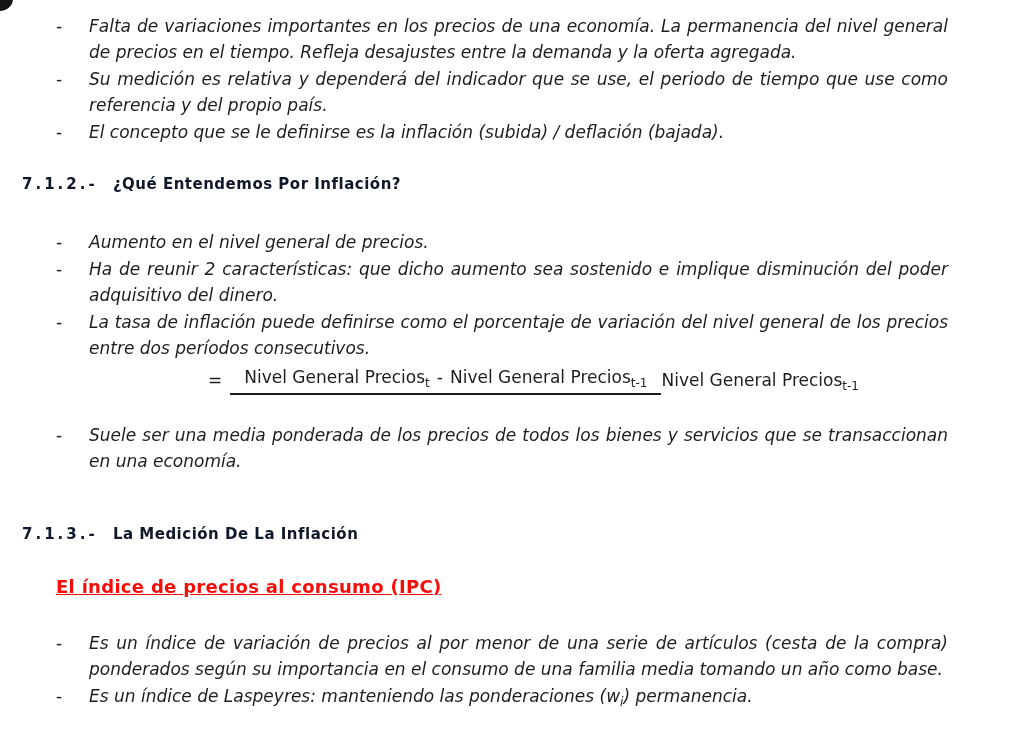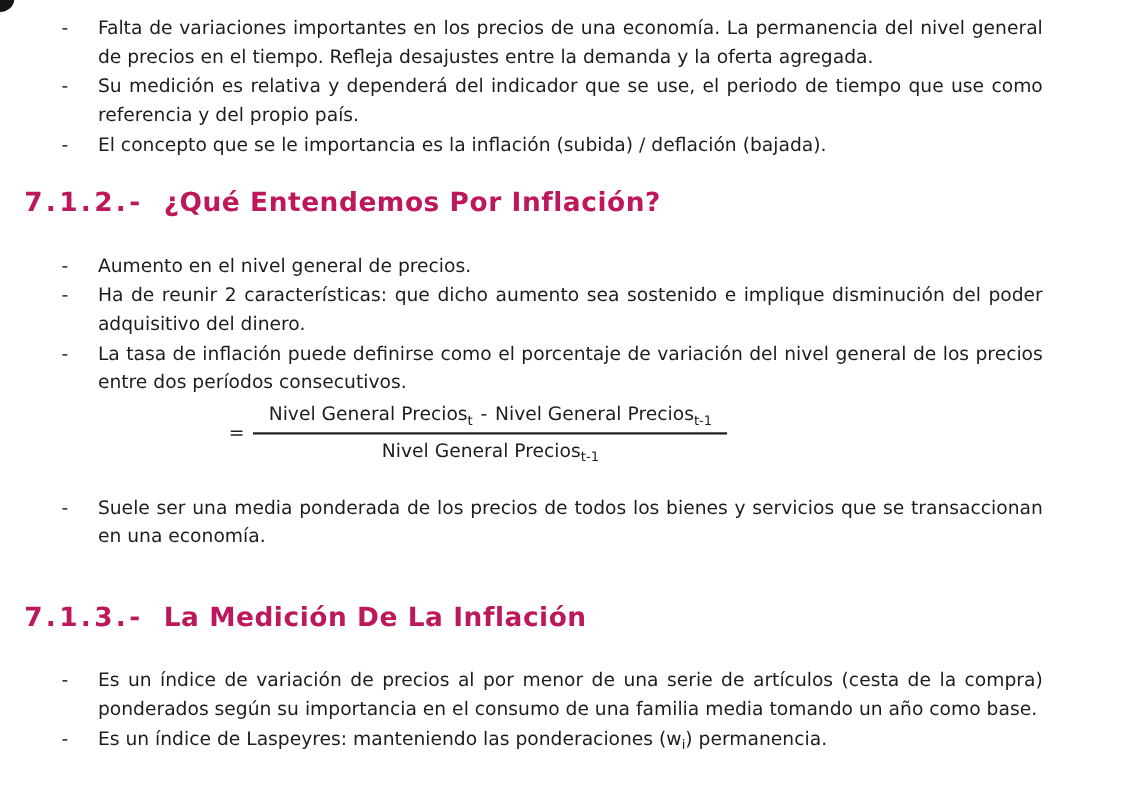--- a/index.html
+++ b/index.html
@@ -40,24 +40,25 @@
     margin-bottom: 1px;
   }
   ul.bullets li .marker {
     position: absolute;
     left: 0;
     top: 0;
   }
   ul.bullets li .txt {
     display: block;
     text-align: justify;
+    font-style: italic;
   }
   h2.section-heading {
-    color: #be185d;
-    font-size: 24px;
+    color: #0f172a;
+    font-size: 15px;
     font-weight: bold;
     line-height: 24px;
   }
   h2.heading-712 { margin: 27px 0 33px 22px; }
   h2.heading-713 { margin: 48px 0 13px 22px; }
   .heading-number { letter-spacing: 3px; margin-right: 10px; }
   .heading-title { letter-spacing: 0.5px; }
   .red-subheading {
     color: #f60d08;
     font-size: 18px;
@@ -74,21 +75,21 @@
     line-height: 24px;
   }
   .formula sub, ul.bullets sub {
     font-size: 12px;
     line-height: 0;
     position: relative;
     vertical-align: baseline;
     bottom: -4px;
   }
   .formula .f-eq { margin: 0 8px 0 10px; }
-  .frac { display: inline-flex; flex-direction: column; text-align: center; }
+  .frac { display: inline-flex; flex-direction: row; text-align: center; }
   .frac .num {
     border-bottom: 2px solid #1d1d1d;
     padding: 0 14px 4px 14px;
   }
   .frac .den { padding-top: 3px; }
   .f-minus { margin: 0 7px; }
   .suele-list { margin-top: 27px !important; }
   .s713-list { margin-top: 33px !important; }
 </style>
 </head>
@@ -102,21 +103,21 @@
     <li>
       <span class="marker">-</span>
       <span class="txt">Falta de variaciones importantes en los precios de una economía. La permanencia del nivel general de precios en el tiempo. Refleja desajustes entre la demanda y la oferta agregada.</span>
     </li>
     <li>
       <span class="marker">-</span>
       <span class="txt">Su medición es relativa y dependerá del indicador que se use, el periodo de tiempo que use como referencia y del propio país.</span>
     </li>
     <li>
       <span class="marker">-</span>
-      <span class="txt">El concepto que se le importancia es la inflación (subida) / deflación (bajada).</span>
+      <span class="txt">El concepto que se le definirse es la inflación (subida) / deflación (bajada).</span>
     </li>
   </ul>
 
   <h2 class="section-heading heading-712">
     <span class="heading-number">7.1.2.-</span>
     <span class="heading-title">¿Qué Entendemos Por Inflación?</span>
   </h2>
 
   <ul class="bullets">
     <li>
@@ -146,20 +147,21 @@
       <span class="marker">-</span>
       <span class="txt">Suele ser una media ponderada de los precios de todos los bienes y servicios que se transaccionan en una economía.</span>
     </li>
   </ul>
 
   <h2 class="section-heading heading-713">
     <span class="heading-number">7.1.3.-</span>
     <span class="heading-title">La Medición De La Inflación</span>
   </h2>
 
+  <div class="red-subheading">El índice de precios al consumo (IPC)</div>
 
   <ul class="bullets s713-list">
     <li>
       <span class="marker">-</span>
       <span class="txt">Es un índice de variación de precios al por menor de una serie de artículos (cesta de la compra) ponderados según su importancia en el consumo de una familia media tomando un año como base.</span>
     </li>
     <li>
       <span class="marker">-</span>
       <span class="txt"><span>Es un índice de Laspeyres: manteniendo las ponderaciones (w</span><sub>i</sub><span>) permanencia.</span></span>
     </li>

